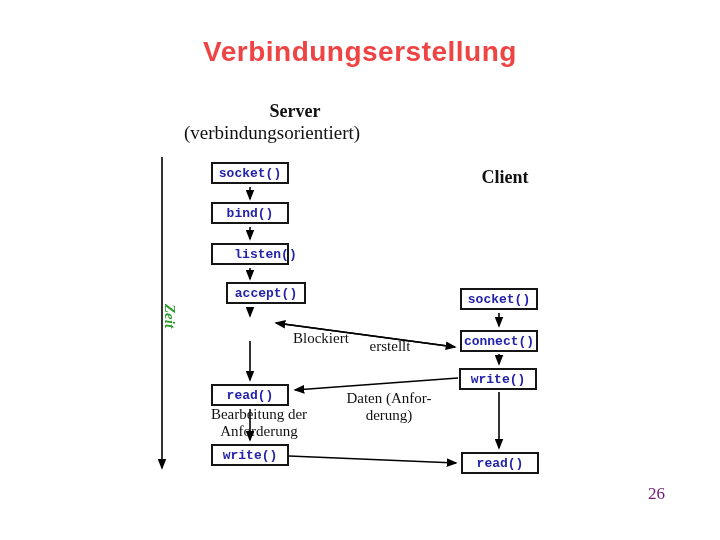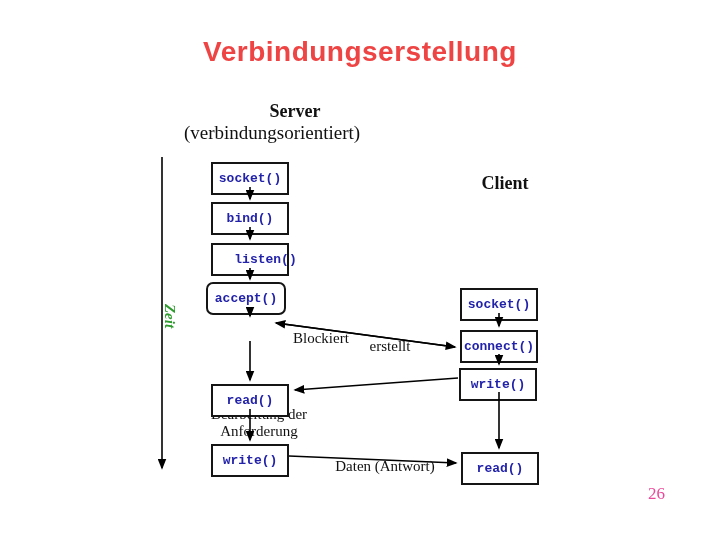--- a/index.html
+++ b/index.html
@@ -4,69 +4,72 @@
 <style>
   html,body{margin:0;padding:0;background:#ffffff;}
   #slide{position:relative;width:720px;height:540px;background:#ffffff;overflow:hidden;
          font-family:"Liberation Serif", serif;color:#111;}
   .title{position:absolute;left:0;top:36px;width:720px;text-align:center;
          font-family:"Liberation Sans", sans-serif;font-weight:bold;font-size:28px;
          letter-spacing:0.5px;color:#ef4444;}
   .heading{position:absolute;font-weight:bold;font-size:18px;white-space:nowrap;
            transform:translateX(-50%);}
   .subheading{position:absolute;font-size:19px;white-space:nowrap;transform:translateX(-50%);}
-  .fbox{position:absolute;width:78px;height:33px;box-sizing:border-box;
+  .fbox{position:absolute;width:78px;height:22px;box-sizing:border-box;
         border:2px solid #151515;background:#ffffff;z-index:3;
         display:flex;align-items:center;justify-content:center;
         font-family:"Liberation Mono", monospace;font-weight:bold;font-size:13px;
         color:#2222aa;white-space:nowrap;}
   .lbl{position:absolute;font-size:15px;line-height:17px;text-align:center;z-index:2;}
   .lbl-left{position:absolute;font-size:15px;line-height:17px;text-align:left;z-index:2;margin-top:44px;}
   .lbl span{display:block;}
   .zeit{position:absolute;left:148px;top:296px;width:44px;height:40px;z-index:2;
         display:flex;align-items:center;justify-content:center;
         transform:rotate(90deg);font-style:italic;font-size:15px;font-weight:bold;
         color:#2e9b2e;}
-  .pagenum{position:absolute;left:648px;top:484px;font-size:17px;color:#ec4899;}
+  .pagenum{position:absolute;left:648px;top:484px;font-size:17px;color:#701a75;}
   svg.arrows{position:absolute;left:0;top:0;z-index:5;pointer-events:none;}
   svg.arrows line{stroke:#000;stroke-width:1.6;}
 </style>
 </head>
 <body>
 
 <div id="slide">
 
   <div class="title">Verbindungserstellung</div>
 
   <div class="heading" style="left:271px;top:101px;margin-left:24px;">Server</div>
   <div class="subheading" style="left:272px;top:122px;">(verbindungsorientiert)</div>
-  <div class="heading" style="left:505px;top:173px;">Client</div>
+  <div class="heading" style="left:505px;top:167px;">Client</div>
 
   <div class="lbl-left" style="left:293px;top:286px;">Blockiert</div>
 
   <div class="lbl" style="left:320px;top:338px;width:140px;">
     <span>erstellt</span>
   </div>
 
+  <div class="lbl" style="left:319px;top:390px;width:140px;">
+    <span>Daten (Anfor-</span>
+    <span>derung)</span>
+  </div>
 
   <div class="lbl" style="left:184px;top:406px;width:150px;">
     <span>Bearbeitung der</span>
     <span>Anforderung</span>
   </div>
 
-  <div class="lbl" style="left:305px;top:458px;width:160px;">Daten (Antwort)</div>
 
   <div class="zeit">Zeit</div>
 
   <div class="pagenum">26</div>
 
   <div class="fbox" style="left:211px;top:162px;">socket()</div>
   <div class="fbox" style="left:211px;top:202px;">bind()</div>
   <div class="fbox" style="left:211px;top:243px;padding-left:31px;">listen()</div>
-  <div class="fbox" style="left:206px;top:282px;width:80px;border-radius:7px;">accept()</div>
+  <div class="fbox" style="left:226px;top:282px;width:80px;">accept()</div>
   <div class="fbox" style="left:211px;top:384px;">read()</div>
   <div class="fbox" style="left:211px;top:444px;">write()</div>
 
   <div class="fbox" style="left:460px;top:288px;">socket()</div>
   <div class="fbox" style="left:460px;top:330px;">connect()</div>
   <div class="fbox" style="left:459px;top:368px;">write()</div>
   <div class="fbox" style="left:461px;top:452px;">read()</div>
 
   <svg class="arrows" width="720" height="540">
     <defs>

